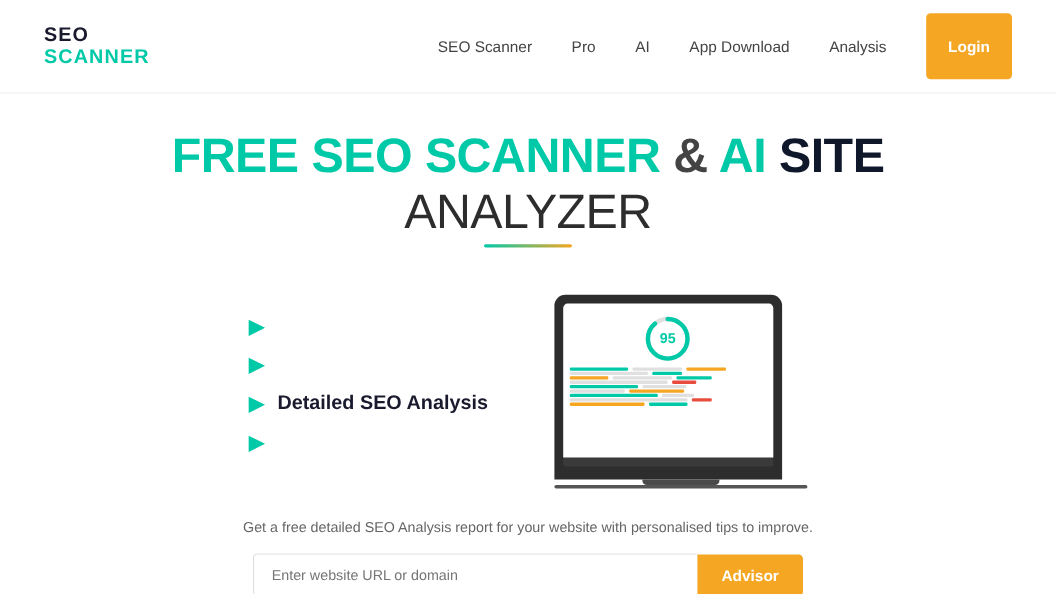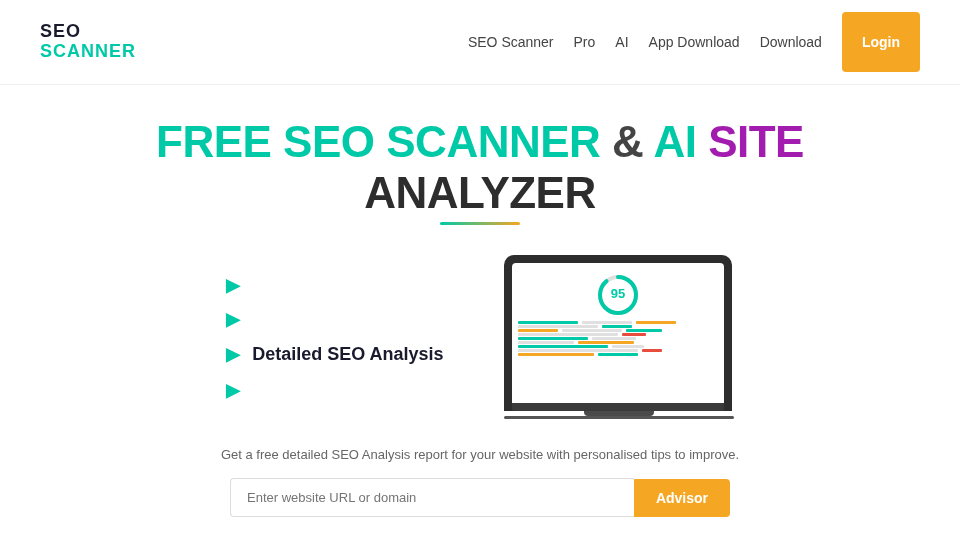--- a/index.html
+++ b/index.html
@@ -33,21 +33,21 @@
     }
     .logo-scanner {
       font-size: 18px;
       font-weight: 800;
       color: #00c9a7;
       letter-spacing: 1px;
     }
     .nav-links {
       display: flex;
       align-items: center;
-      gap: 20px;
+      gap: 36px;
     }
     .nav-link {
       font-size: 14px;
       color: #444;
       text-decoration: none;
       cursor: pointer;
     }
     .login-btn {
       background: #f5a623;
       color: #fff;
@@ -68,22 +68,22 @@
       font-size: 44px;
       font-weight: 800;
       line-height: 1.15;
       letter-spacing: -0.5px;
     }
     .title-free { color: #00c9a7; }
     .title-seo { color: #00c9a7; }
     .title-scanner { color: #00c9a7; }
     .title-amp { color: #444; }
     .title-ai { color: #00c9a7; }
-    .title-site { color: #a21caf; }
-    .title-analyzer { color: #2d2d2d; font-weight: 700; }
+    .title-site { color: #0f172a; }
+    .title-analyzer { color: #2d2d2d; font-weight: 400; }
 
     .title-underline {
       display: block;
       width: 80px;
       height: 3px;
       margin: 4px auto 0;
       background: linear-gradient(to right, #00c9a7, #f5a623);
       border-radius: 2px;
     }
 
@@ -116,22 +116,23 @@
     }
 
     
     .laptop-wrapper {
       position: relative;
       width: 230px;
     }
     .laptop-body {
       background: #2d2d2d;
       border-radius: 10px 10px 0 0;
-      padding: 8px 8px 0;
-      width: 228px;
+      padding: 8px 8px 12px;
+      width: 207px;
+      margin-top: 13px;
     }
     .laptop-screen {
       background: #fff;
       border-radius: 4px 4px 0 0;
       width: 100%;
       height: 140px;
       overflow: hidden;
       display: flex;
       flex-direction: column;
       align-items: center;
@@ -244,21 +245,21 @@
 <nav>
   <div class="logo">
     <span class="logo-seo">SEO</span>
     <span class="logo-scanner">SCANNER</span>
   </div>
   <div class="nav-links">
     <a class="nav-link">SEO Scanner</a>
     <a class="nav-link">Pro</a>
     <a class="nav-link">AI</a>
     <a class="nav-link">App Download</a>
-    <a class="nav-link">Download</a>
+    <a class="nav-link">Analysis</a>
     <button class="login-btn">Login</button>
   </div>
 </nav>
 
 <div class="hero">
   <h1 class="hero-title">
     <span class="title-free">FREE </span><span class="title-seo">SEO </span><span class="title-scanner">SCANNER</span><span class="title-amp"> &amp; </span><span class="title-ai">AI </span><span class="title-site">SITE </span><span class="title-analyzer">ANALYZER</span>
   </h1>
   <span class="title-underline"></span>
 </div>

